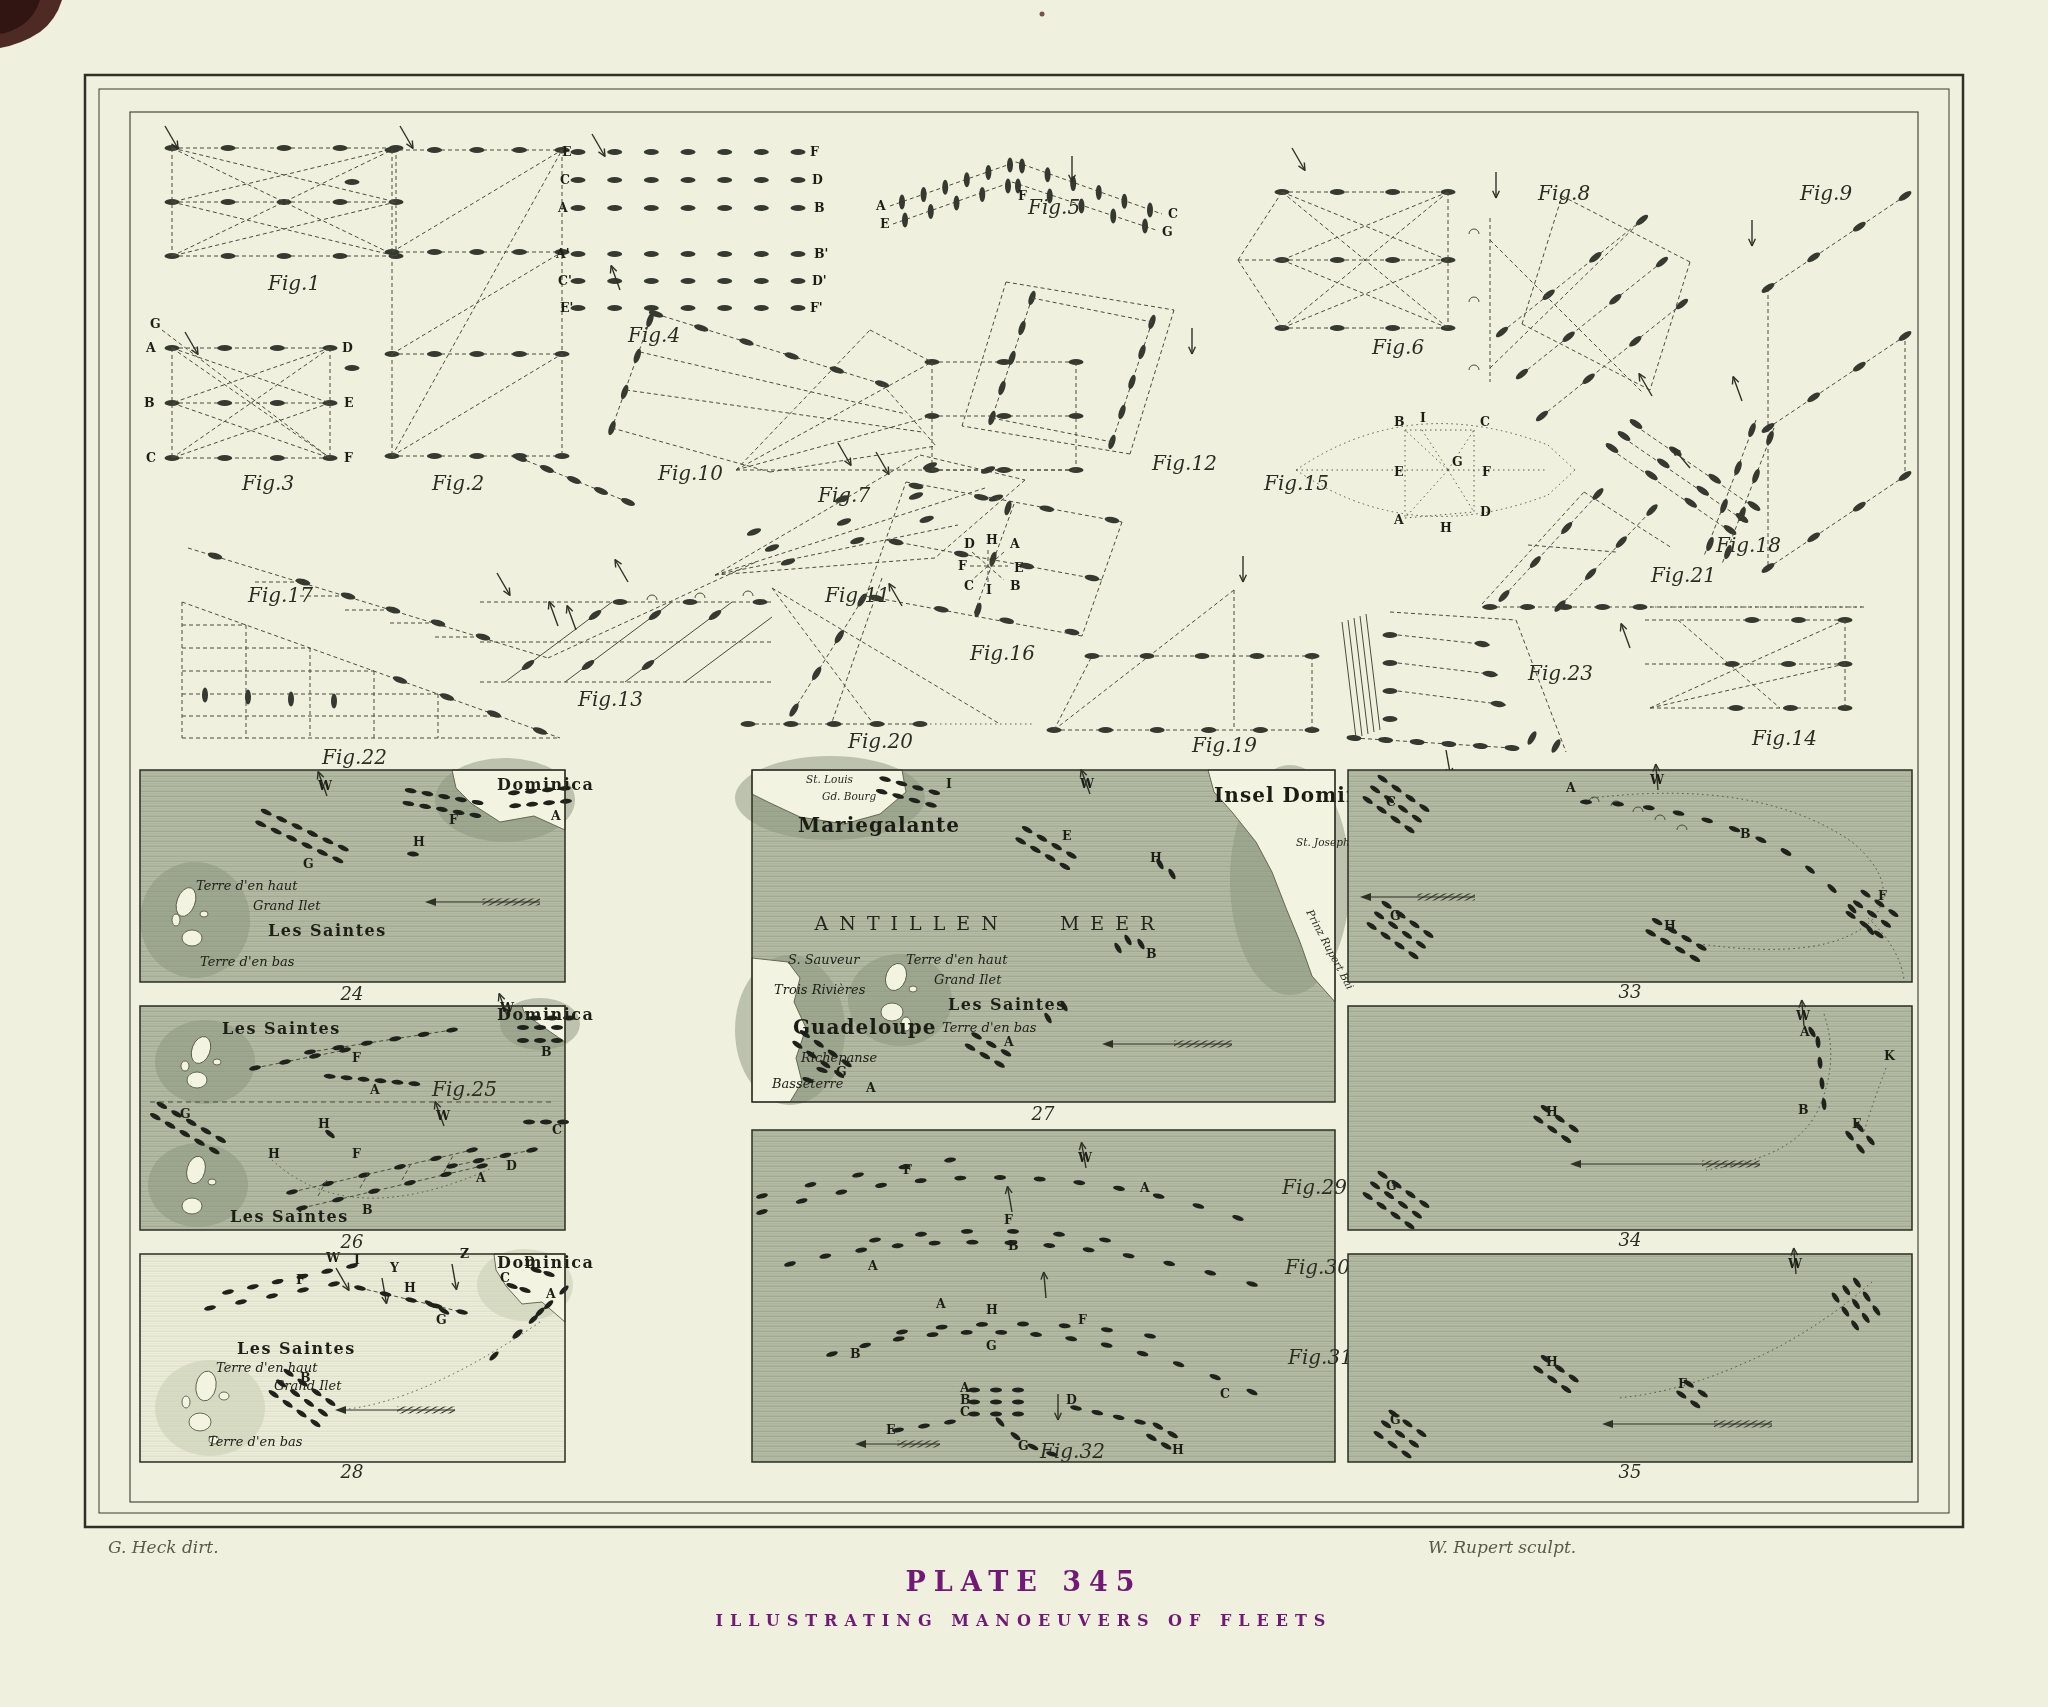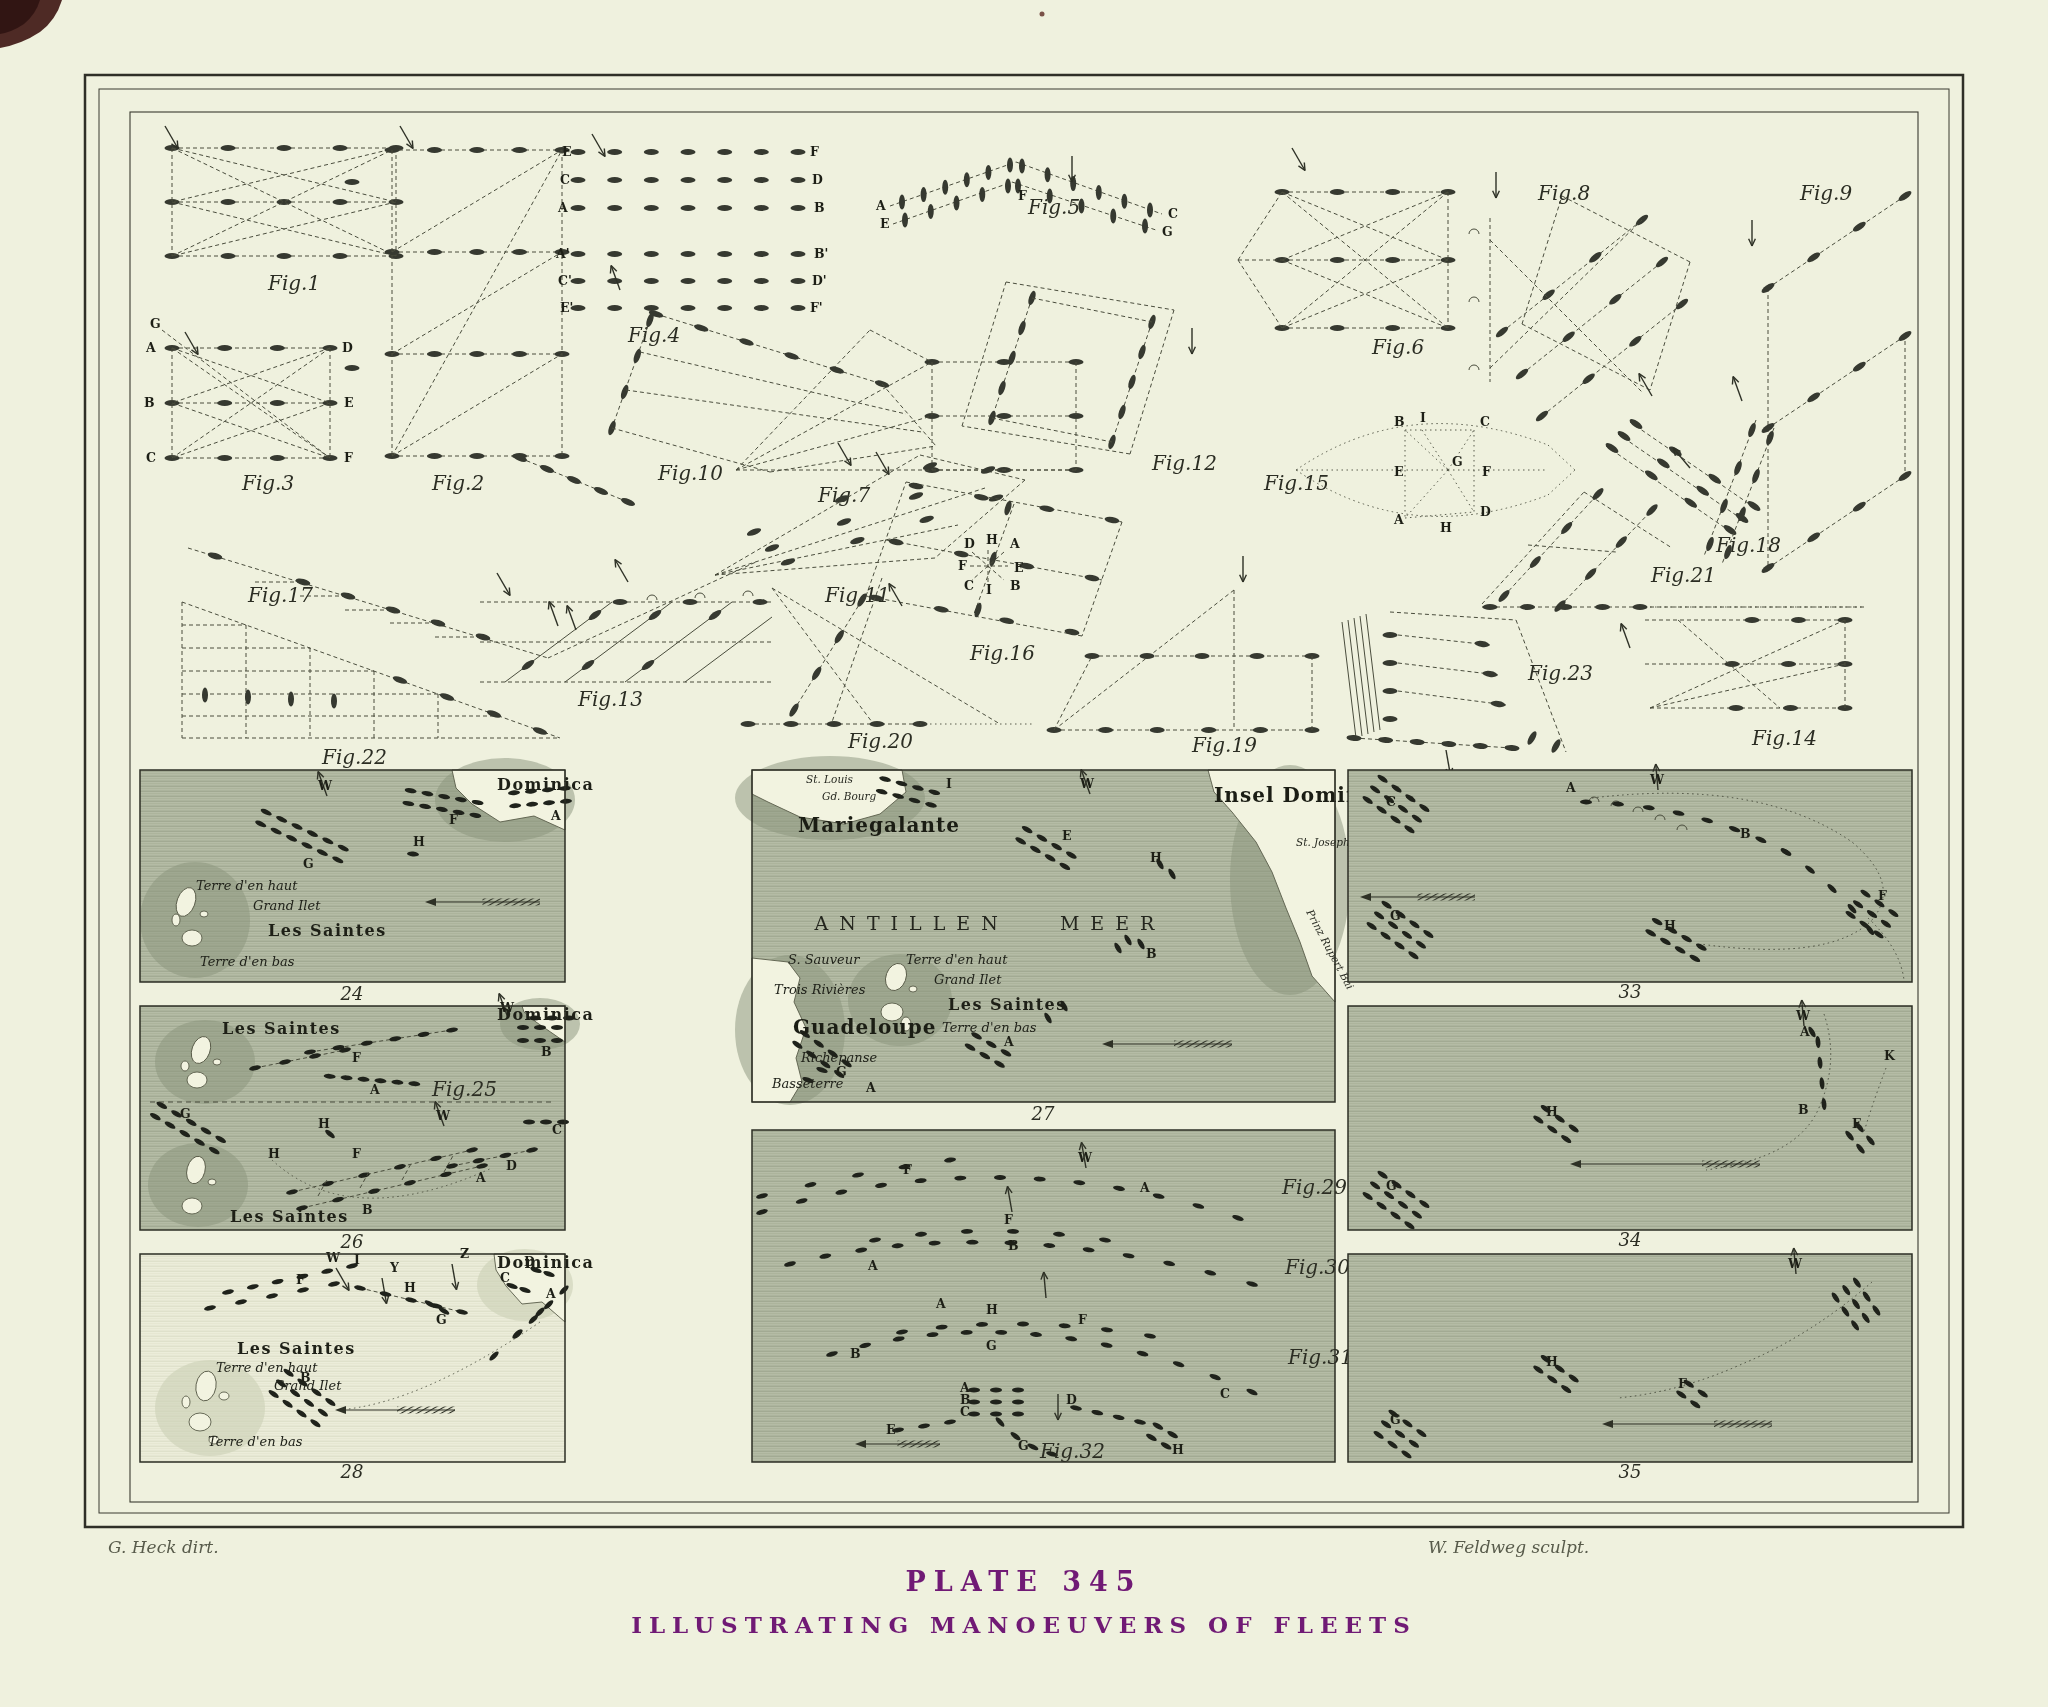--- a/index.html
+++ b/index.html
@@ -14,21 +14,21 @@
   .fl{font-size:12.5px;font-weight:700;fill:#1d1f16;}
   .figlbl{font-size:20px;font-style:italic;fill:#2b2d23;}
   .pnum{font-size:18px;font-style:italic;fill:#2b2d23;text-anchor:middle;}
   .place{font-size:13px;font-style:italic;fill:#20221a;}
   .tiny{font-size:10.5px;font-style:italic;fill:#272921;}
   .island{font-size:16px;font-weight:700;letter-spacing:1.5px;fill:#1e2017;}
   .islandlg{font-size:20px;font-weight:700;letter-spacing:1px;fill:#1b1d14;}
   .sea{font-size:19px;letter-spacing:11px;word-spacing:34px;fill:#24261e;text-anchor:middle;}
   .caption{position:absolute;left:0;right:0;top:1566px;text-align:center;color:#701a75;}
   .caption .line1{font-size:27px;letter-spacing:8px;font-weight:600;}
-  .caption .line2{font-size:23px;letter-spacing:7px;font-weight:600;margin-top:14px;}
+  .caption .line2{font-size:16px;letter-spacing:7px;font-weight:600;margin-top:14px;}
   .credit{position:absolute;top:1537px;font-style:italic;font-size:17px;color:#585b4b;}
   .credit.left{left:108px;}
   .credit.right{left:1428px;}
 </style>
 </head>
 <body>
 
 <div id="plate-wrap">
   <svg id="plate-svg" width="2048" height="1707" viewBox="0 0 2048 1707">
       <defs>
@@ -1372,13 +1372,13 @@
         </g>
       </g>
     </svg>
 </div>
 
 <div class="caption">
   <div class="line1">PLATE 345</div>
   <div class="line2">ILLUSTRATING MANOEUVERS OF FLEETS</div>
 </div>
 <div class="credit left">G. Heck dirt.</div>
-<div class="credit right">W. Feldweg sculpt.</div>
+<div class="credit right">W. Rupert sculpt.</div>
 
 </body></html>

